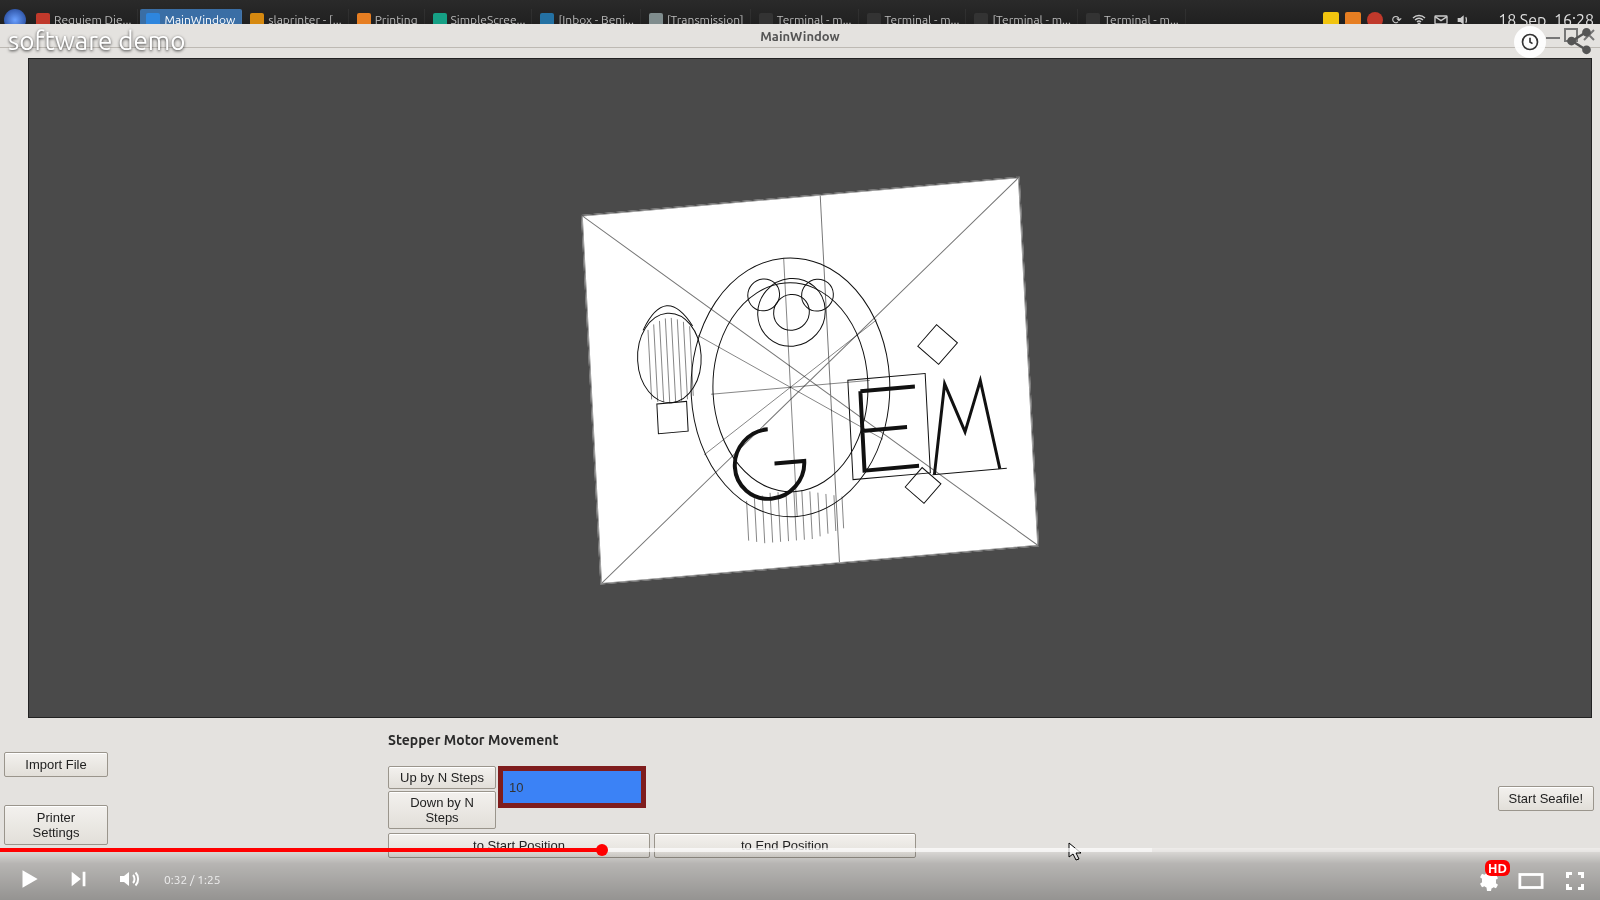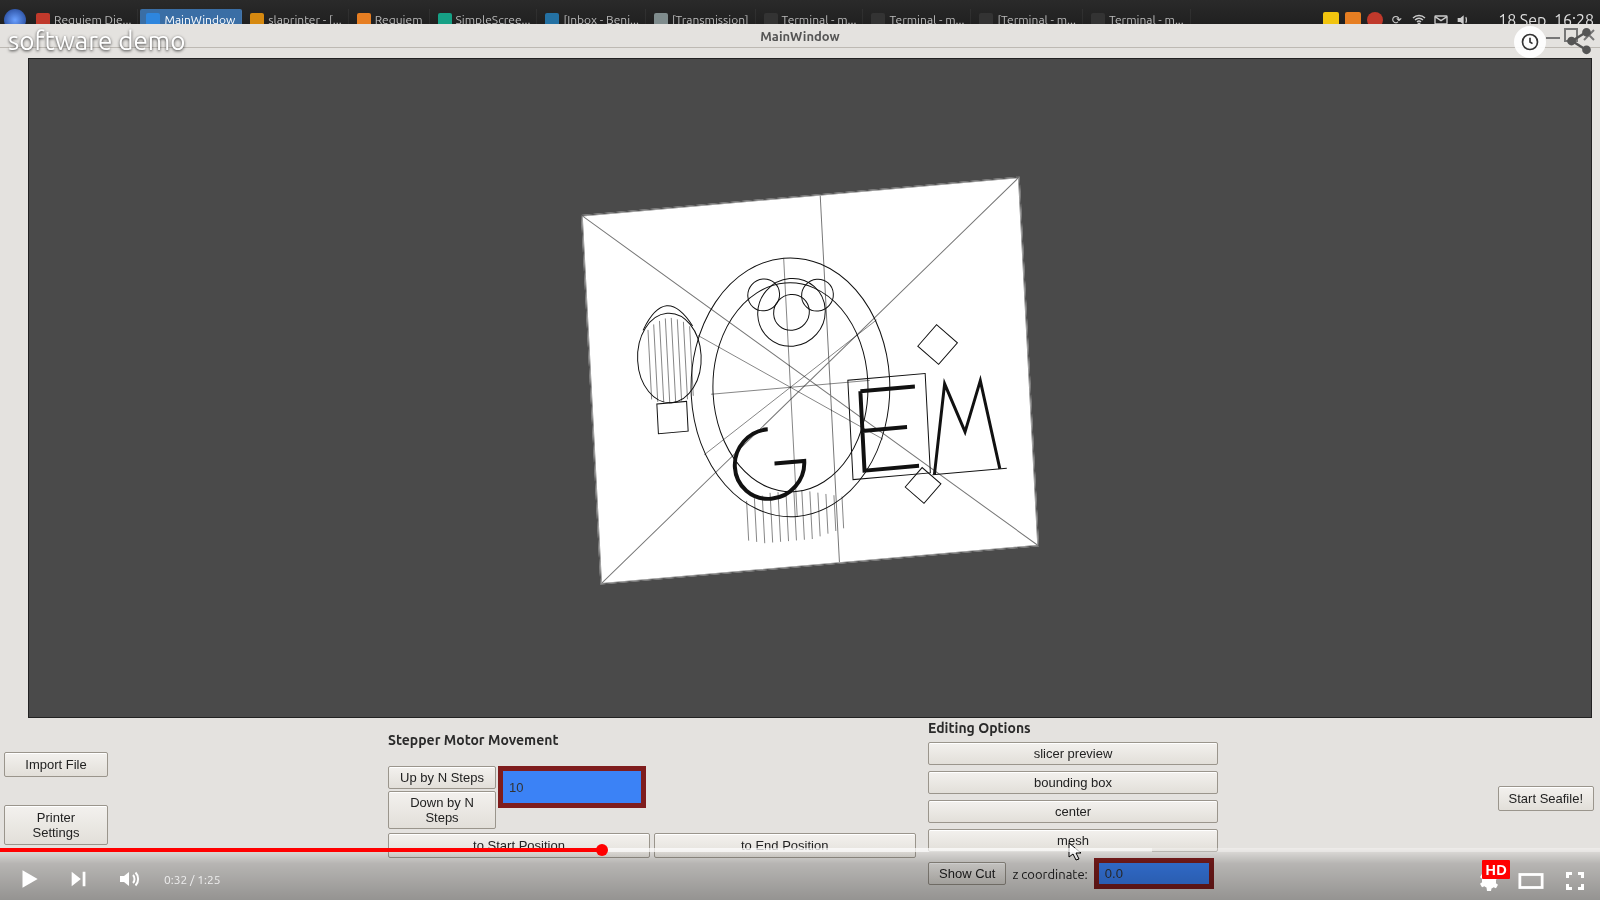--- a/index.html
+++ b/index.html
@@ -152,22 +152,22 @@
     position:absolute; left:14px; bottom:6px; display:flex; align-items:center; gap:20px;
     color:#fff;
   }
   .yt-right {
     position:absolute; right:10px; bottom:4px; display:flex; align-items:center; gap:14px; color:#fff;
   }
   .yt-ic { width:30px; height:30px; display:flex; align-items:center; justify-content:center; cursor:pointer;}
   .yt-time { font-size:12px; color:#eee;}
   .hd-badge {
     position:absolute; top:-6px; right:-8px;
-    background:#ff0000; color:#fff; font-size:15px; font-weight:bold;
-    padding:1px 3px; border-radius:1px;
+    background:#ff0000; color:#fff; font-size:13px; font-weight:bold;
+    padding:1px 3px; border-radius:6px;
   }
   .settings-wrap{position:relative;}
 </style>
 </head>
 <body>
 
 <div class="taskbar">
   <div class="start-orb"></div>
   <div id="task-items" style="display:flex; overflow:hidden;">
       <div class="task">
@@ -177,21 +177,21 @@
       <div class="task active">
         <span class="ticon" style="background: rgb(46, 134, 222);"></span>
         <span>MainWindow</span>
       </div>
       <div class="task">
         <span class="ticon" style="background: rgb(214, 137, 16);"></span>
         <span>slaprinter - [...</span>
       </div>
       <div class="task">
         <span class="ticon" style="background: rgb(230, 126, 34);"></span>
-        <span>Requiem</span>
+        <span>Printing</span>
       </div>
       <div class="task">
         <span class="ticon" style="background: rgb(22, 160, 133);"></span>
         <span>SimpleScree...</span>
       </div>
       <div class="task">
         <span class="ticon" style="background: rgb(36, 113, 163);"></span>
         <span>[Inbox - Benj...</span>
       </div>
       <div class="task">
@@ -339,32 +339,20 @@
         <div style="display:flex;flex-direction:column;">
           <button class="btn sm">Up by N Steps</button>
           <button class="btn sm" style="margin-top:2px;">Down by N Steps</button>
         </div>
         <input class="input steps" value="10" style="">
       </div>
       <button class="btn full">to Start Position</button>
       <button class="btn full">to End Position</button>
     </div>
 
-    <div class="editing-col">
-      <div class="section-label">Editing Options</div>
-      <button class="btn wide">slicer preview</button>
-      <button class="btn wide">bounding box</button>
-      <button class="btn wide">center</button>
-      <button class="btn wide">mesh</button>
-      <div class="cutrow">
-        <button class="btn">Show Cut</button>
-        <span class="lab">z coordinate:</span>
-        <input class="input" value="0.0" style="">
-      </div>
-    </div>
 
     <svg style="position:absolute; left:1068px; top:114px;" width="16" height="20" viewBox="0 0 16 20">
         <path d="M1 1 l0 14 l4 -3 l3 6 l3 -1 l-3 -6 l5 0 z" fill="#fff" stroke="#000"></path>
       </svg>
 
     <div class="start-print">
       <button class="btn">Start Seafile!</button>
     </div>
   </div>
 </div>

